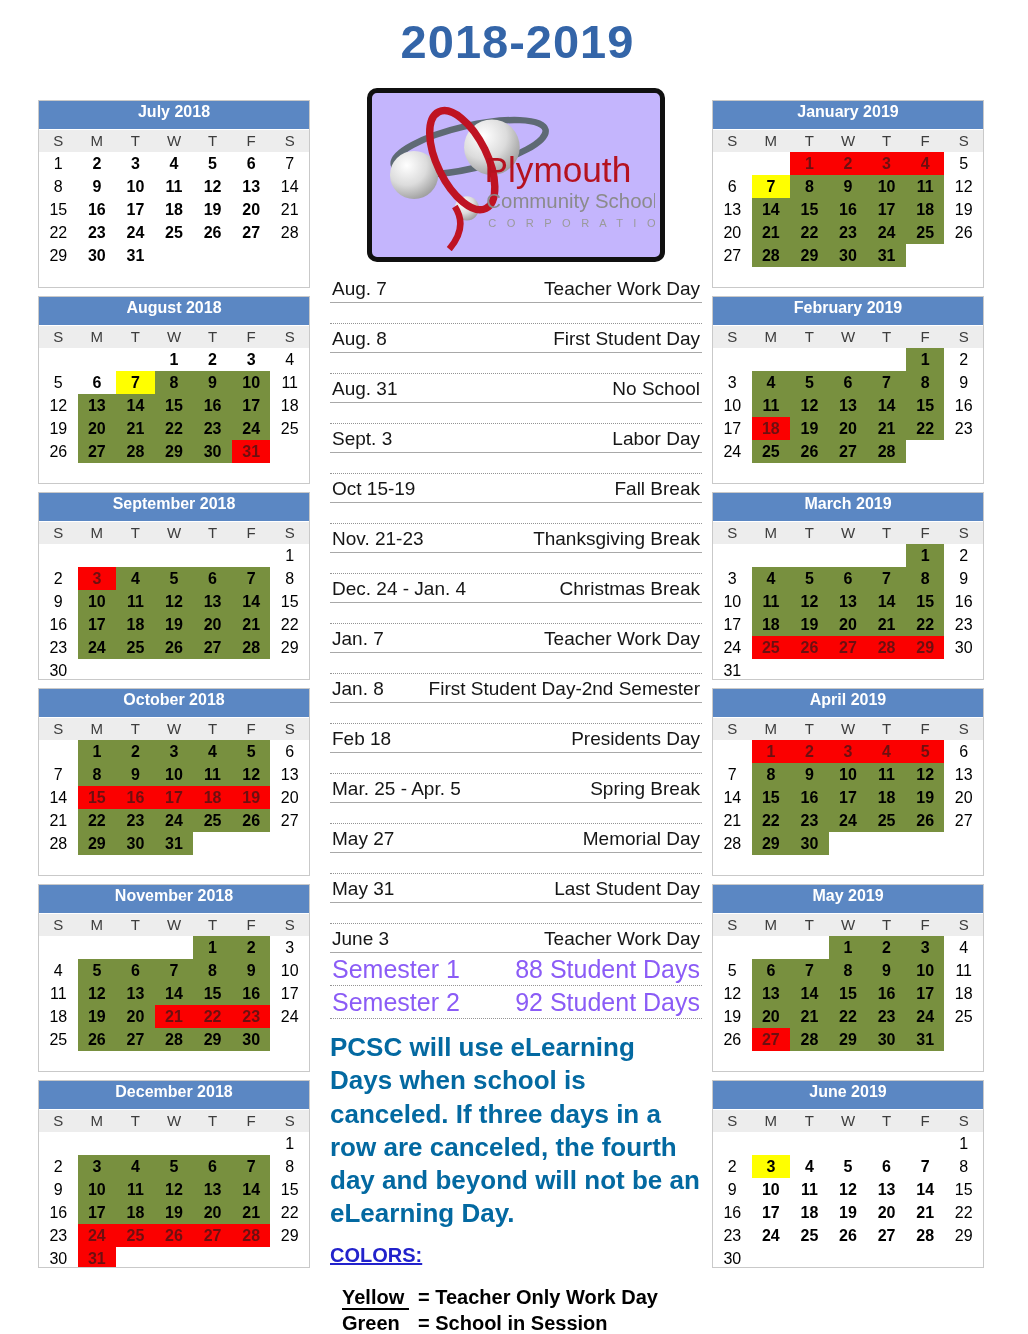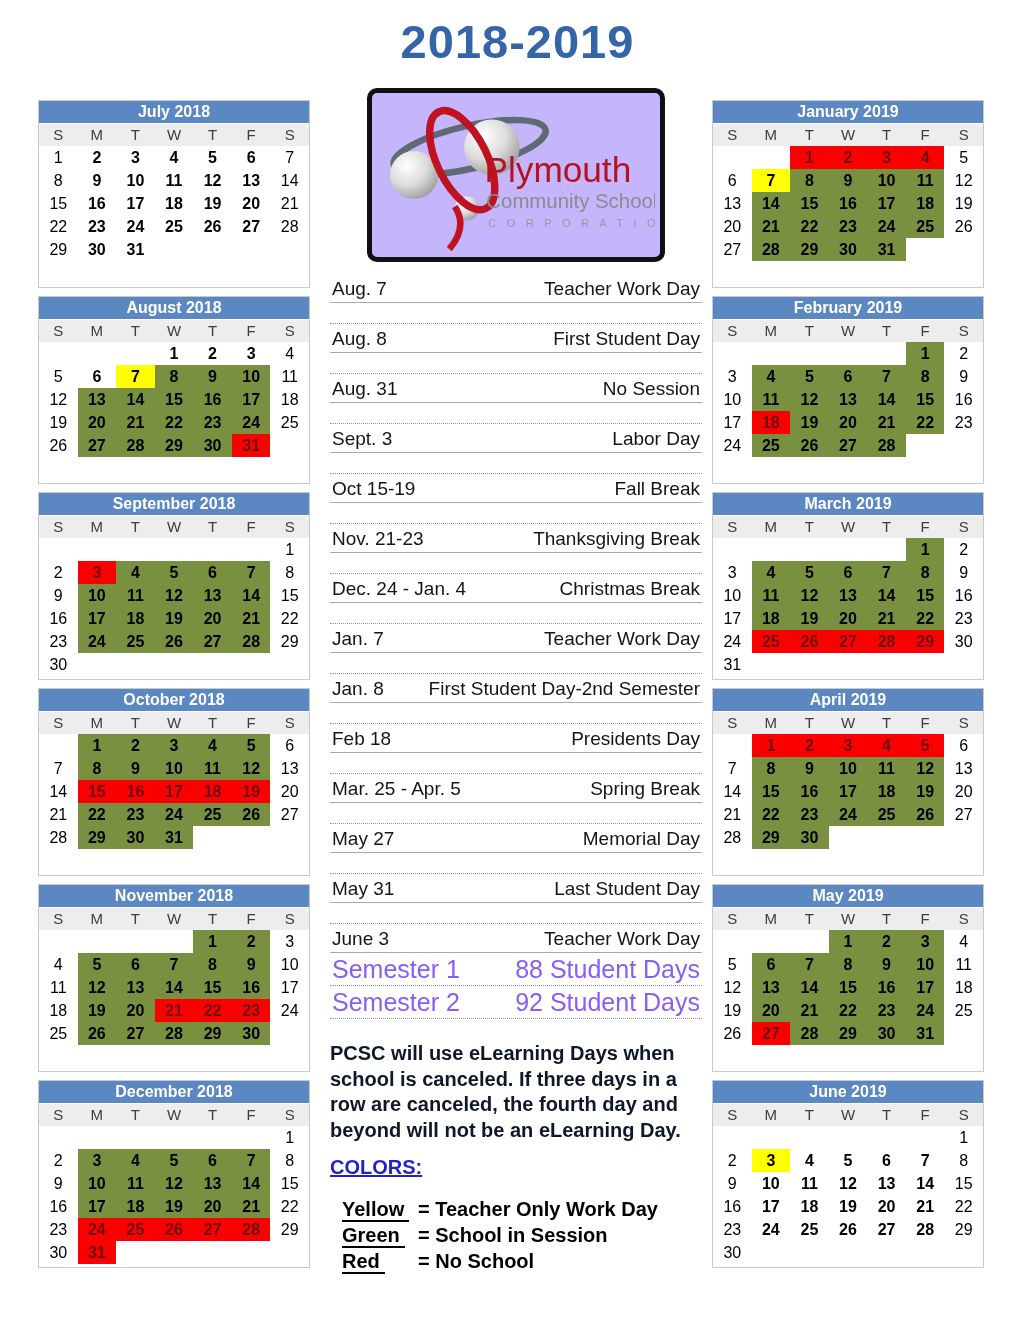--- a/index.html
+++ b/index.html
@@ -8,21 +8,21 @@
 
   #title{position:absolute;top:14px;left:0;width:100%;text-align:center;
          font-size:47px;font-weight:bold;color:var(--title-blue,#3465a8);letter-spacing:1px;}
 
   .cal-col{position:absolute;top:100px;width:272px;}
   #col-left{left:38px;}
   #col-right{left:712px;}
 
   .month{width:272px;height:188px;margin-bottom:8px;border:1px solid #c9c9c9;
          background:#fff;box-sizing:border-box;overflow:hidden;}
-  .month-header{height:22px;line-height:22px;background:var(--header-blue,#5b87c3);
+  .month-header{height:28px;line-height:22px;background:var(--header-blue,#5b87c3);
                 color:#fff;font-weight:bold;font-size:16px;text-align:center;}
   .weekdays{display:grid;grid-template-columns:repeat(7,1fr);height:22px;line-height:22px;
             background:#ededed;color:#3d3d3d;font-size:15px;text-align:center;margin-top:1px;}
   .days{display:grid;grid-template-columns:repeat(7,1fr);grid-auto-rows:23px;
         font-size:16px;text-align:center;}
   .day{line-height:23px;}
   .day.wd{font-weight:bold;}
   .day.g{background:var(--green,#78903f);}
   .day.y{background:var(--yellow,#ffff00);}
   .day.r{background:var(--red,#fb0000);color:#6d0f10;}
@@ -35,21 +35,21 @@
   #events{margin-top:15px;}
   .event-row{display:flex;justify-content:space-between;align-items:flex-end;
              font-size:19px;color:#161616;border-bottom:1px solid #a8a8a8;padding:1px 2px 2px 2px;}
   .event-gap{height:20px;border-bottom:1px dotted #949494;margin-bottom:3px;}
 
   .semester-bar{background:var(--semester-bar,#b8cce4);font-weight:bold;font-size:19px;
                 padding:1px 4px;margin-top:2px;color:#111;}
   .sem-row{display:flex;justify-content:space-between;font-size:25px;color:#8b5cf6;
            border-bottom:1px dotted #949494;padding:2px 2px 1px 2px;}
 
-  #note{margin-top:22px;font-weight:bold;font-size:20px;line-height:1.28;color:#0f172a;width:372px;}
+  #note{margin-top:12px;font-weight:bold;font-size:26px;line-height:1.28;color:#0369a1;width:372px;}
 
   #legend{margin-top:13px;font-size:20px;font-weight:bold;}
   #legend-title{color:var(--legend-blue,#2222cc);text-decoration:underline;margin-bottom:19px;}
   .legend-item{margin:3px 12px;}
   .legend-term{display:inline-block;width:76px;}
   .legend-term .ul{border-bottom:2px solid #000;padding-right:5px;}
 </style>
 </head>
 <body>
 
@@ -378,21 +378,21 @@
           <span>Teacher Work Day</span>
         </div>
         <div class="event-gap"></div>
         <div class="event-row">
           <span>Aug. 8</span>
           <span>First Student Day</span>
         </div>
         <div class="event-gap"></div>
         <div class="event-row">
           <span>Aug. 31</span>
-          <span>No Session</span>
+          <span>No School</span>
         </div>
         <div class="event-gap"></div>
         <div class="event-row">
           <span>Sept. 3</span>
           <span>Labor Day</span>
         </div>
         <div class="event-gap"></div>
         <div class="event-row">
           <span>Oct 15-19</span>
           <span>Fall Break</span>

